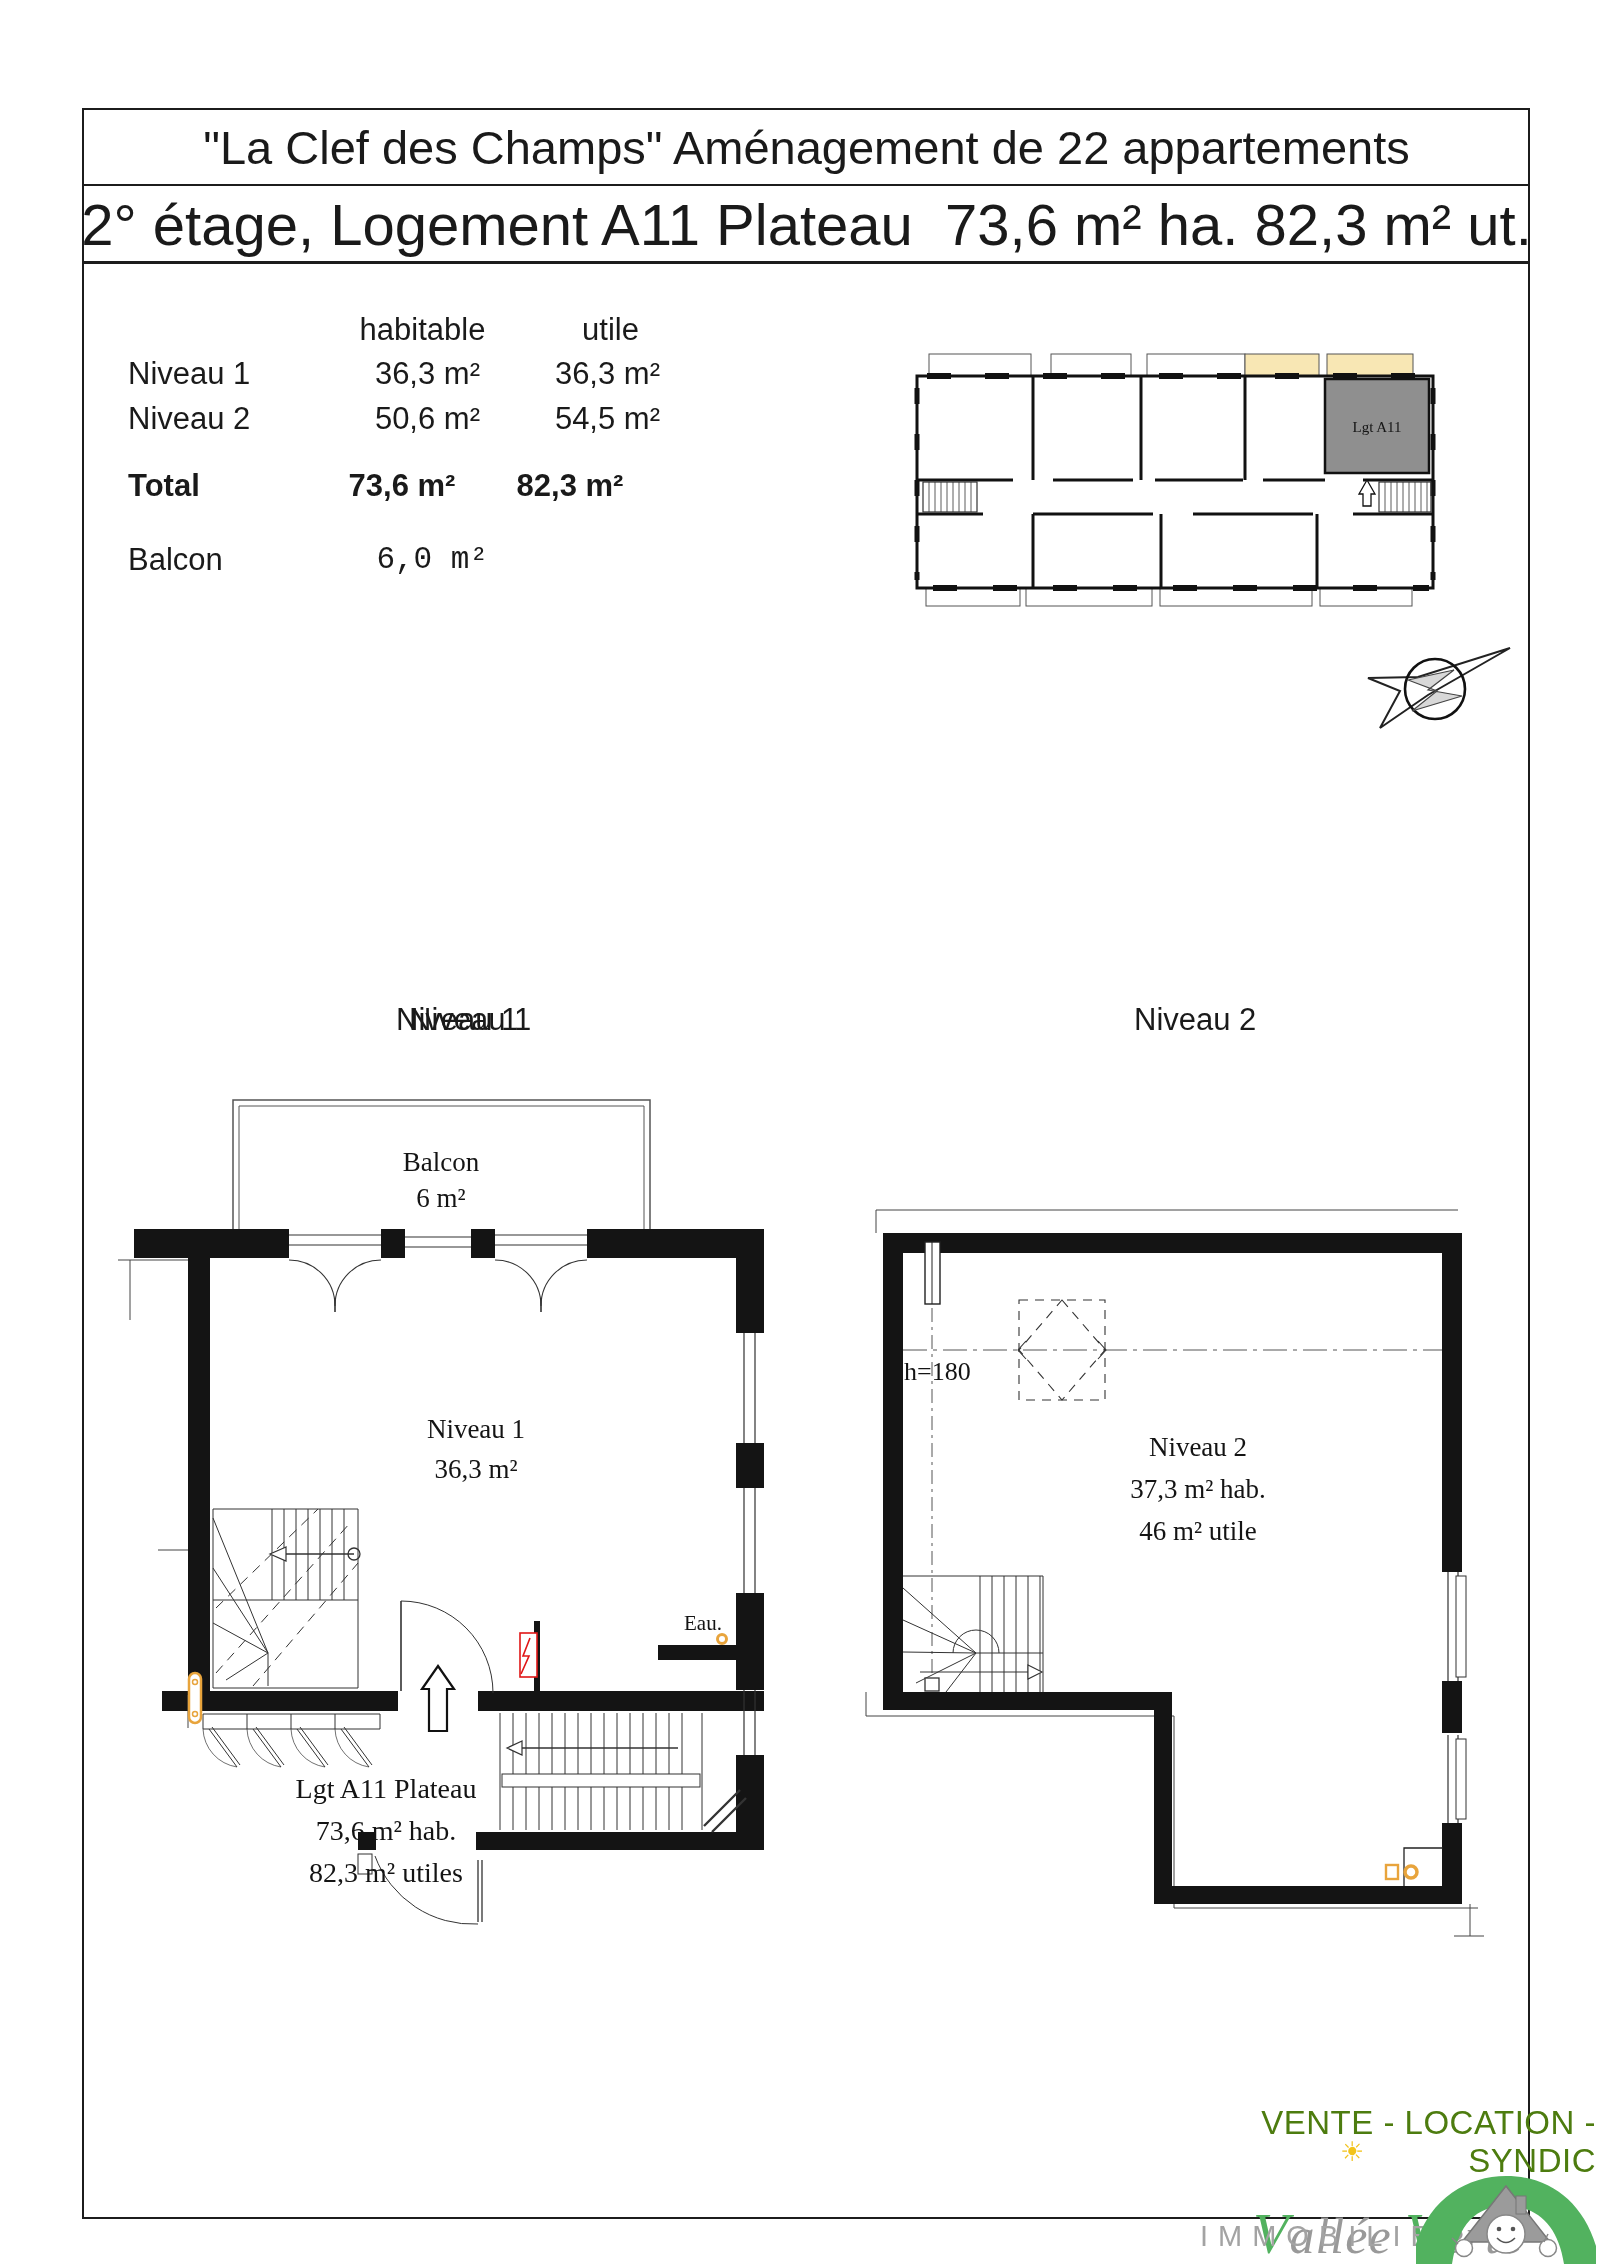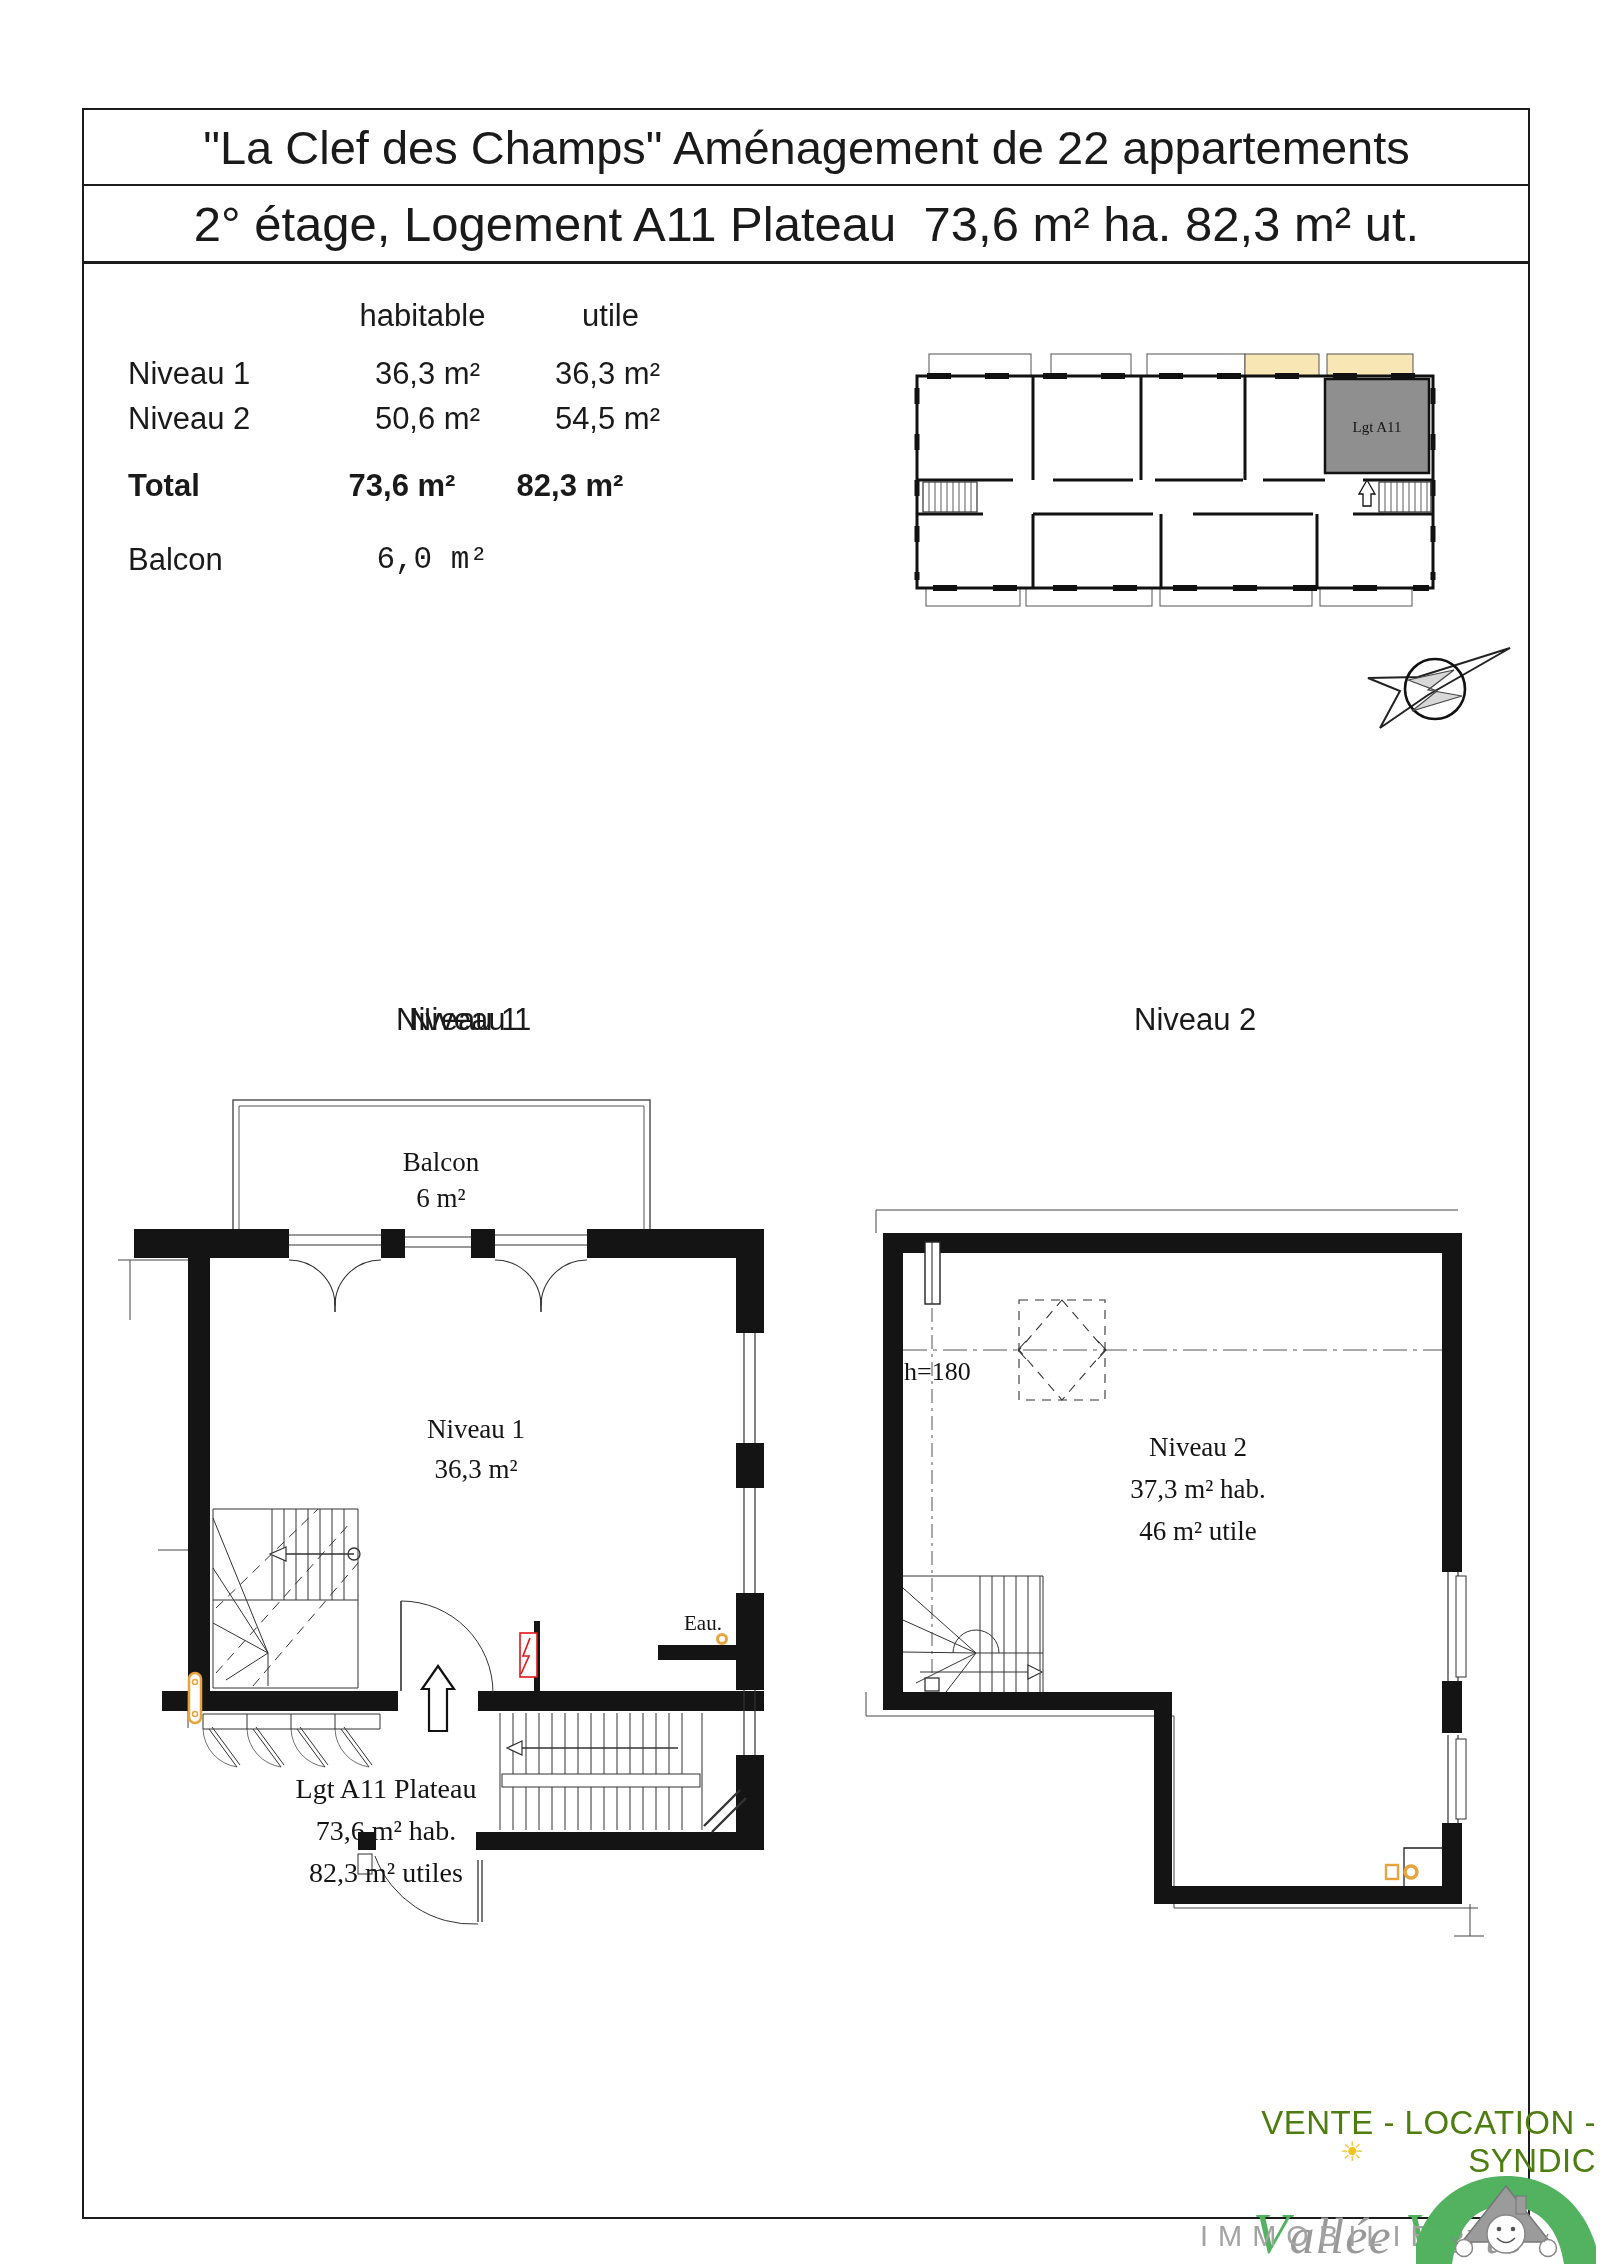--- a/index.html
+++ b/index.html
@@ -5,21 +5,21 @@
   html,body{margin:0;padding:0;background:#e8e8e8;}
   #stage{position:relative;width:1600px;height:2264px;background:#ffffff;overflow:hidden;
          font-family:"Liberation Sans",sans-serif;color:#1a1a1a;}
   .abs{position:absolute;}
   .hline{position:absolute;background:#1c1c1c;height:2px;}
   .vline{position:absolute;background:#1c1c1c;width:2px;}
   .title-row{position:absolute;left:84px;width:1445px;display:flex;align-items:center;justify-content:center;
              font-size:47px;letter-spacing:0px;white-space:pre;}
   .tbl-label{position:absolute;font-size:31px;}
   .tbl-val{position:absolute;font-size:31px;text-align:right;width:180px;}
-  .tbl-head{position:absolute;font-size:31px;text-align:center;}
+  .tbl-head{position:absolute;font-size:31px;text-align:center;margin-top:14px;}
   .bold{font-weight:bold;text-align:center;}
   .sec-head{position:absolute;font-size:31px;}
   svg text{font-family:"Liberation Serif",serif;fill:#141414;}
   .footer-tagline{position:absolute;left:1150px;top:2104px;width:446px;text-align:right;
                   font-size:33px;letter-spacing:0.5px;}
   .brand{position:absolute;left:1199px;top:2142px;font-family:"Liberation Serif",serif;
          font-style:italic;font-size:50px;letter-spacing:1px;white-space:pre;}
   .brand .grn{font-size:58px;}
   .brand-sub{position:absolute;left:1200px;top:2220px;font-size:29px;letter-spacing:10px;
              color:#a3a3a3;font-family:"Liberation Sans",sans-serif;}
@@ -34,21 +34,21 @@
 <div id="stage">
 
   <div class="vline" style="left:82px;top:108px;height:2111px;"></div>
   <div class="vline" style="left:1528px;top:108px;height:2111px;"></div>
   <div class="hline" style="left:82px;top:108px;width:1448px;"></div>
   <div class="hline" style="left:82px;top:2217px;width:1448px;"></div>
   <div class="hline" style="left:82px;top:184px;width:1448px;"></div>
   <div class="hline" style="left:82px;top:261px;width:1448px;height:3px;"></div>
 
   <div class="title-row" style="top:110px;height:74px;">"La Clef des Champs" Aménagement de 22 appartements</div>
-  <div class="title-row" style="top:187px;height:74px;font-size:49px;border-radius:19px;">2° étage, Logement A11 Plateau  73,6 m² ha. 82,3 m² ut.</div>
+  <div class="title-row" style="top:187px;height:74px;font-size:58px;border-radius:19px;">2° étage, Logement A11 Plateau  73,6 m² ha. 82,3 m² ut.</div>
 
   <div>
     <div class="tbl-head" style="left:330px;top:298px;width:185px;">habitable</div>
     <div class="tbl-head" style="left:523px;top:298px;width:175px;">utile</div>
 
     <div class="tbl-label" style="left:128px;top:356px;">Niveau 1</div>
     <div class="tbl-val" style="left:300px;top:356px;">36,3 m²</div>
     <div class="tbl-val" style="left:480px;top:356px;">36,3 m²</div>
 
     <div class="tbl-label" style="left:128px;top:401px;">Niveau 2</div>

